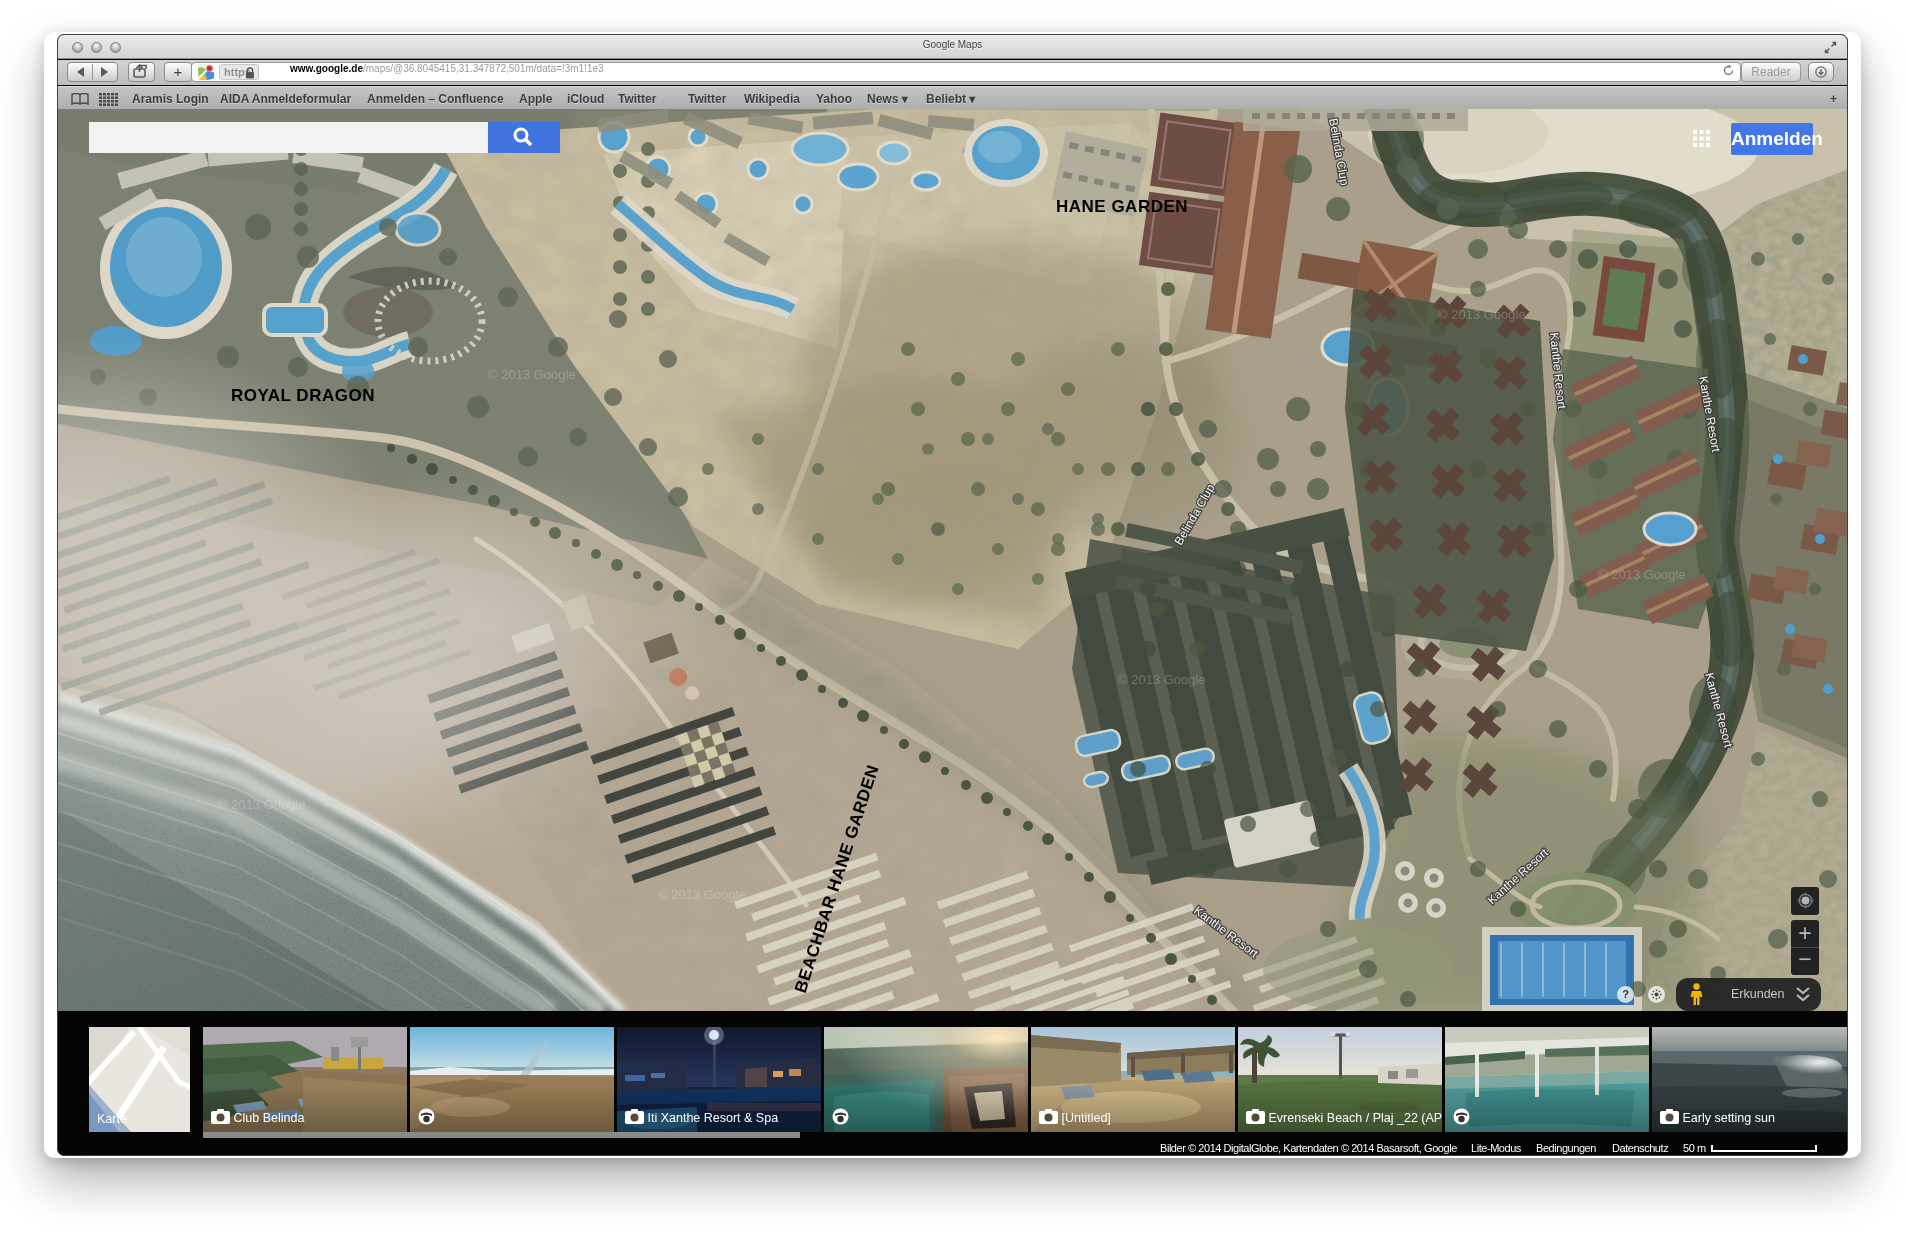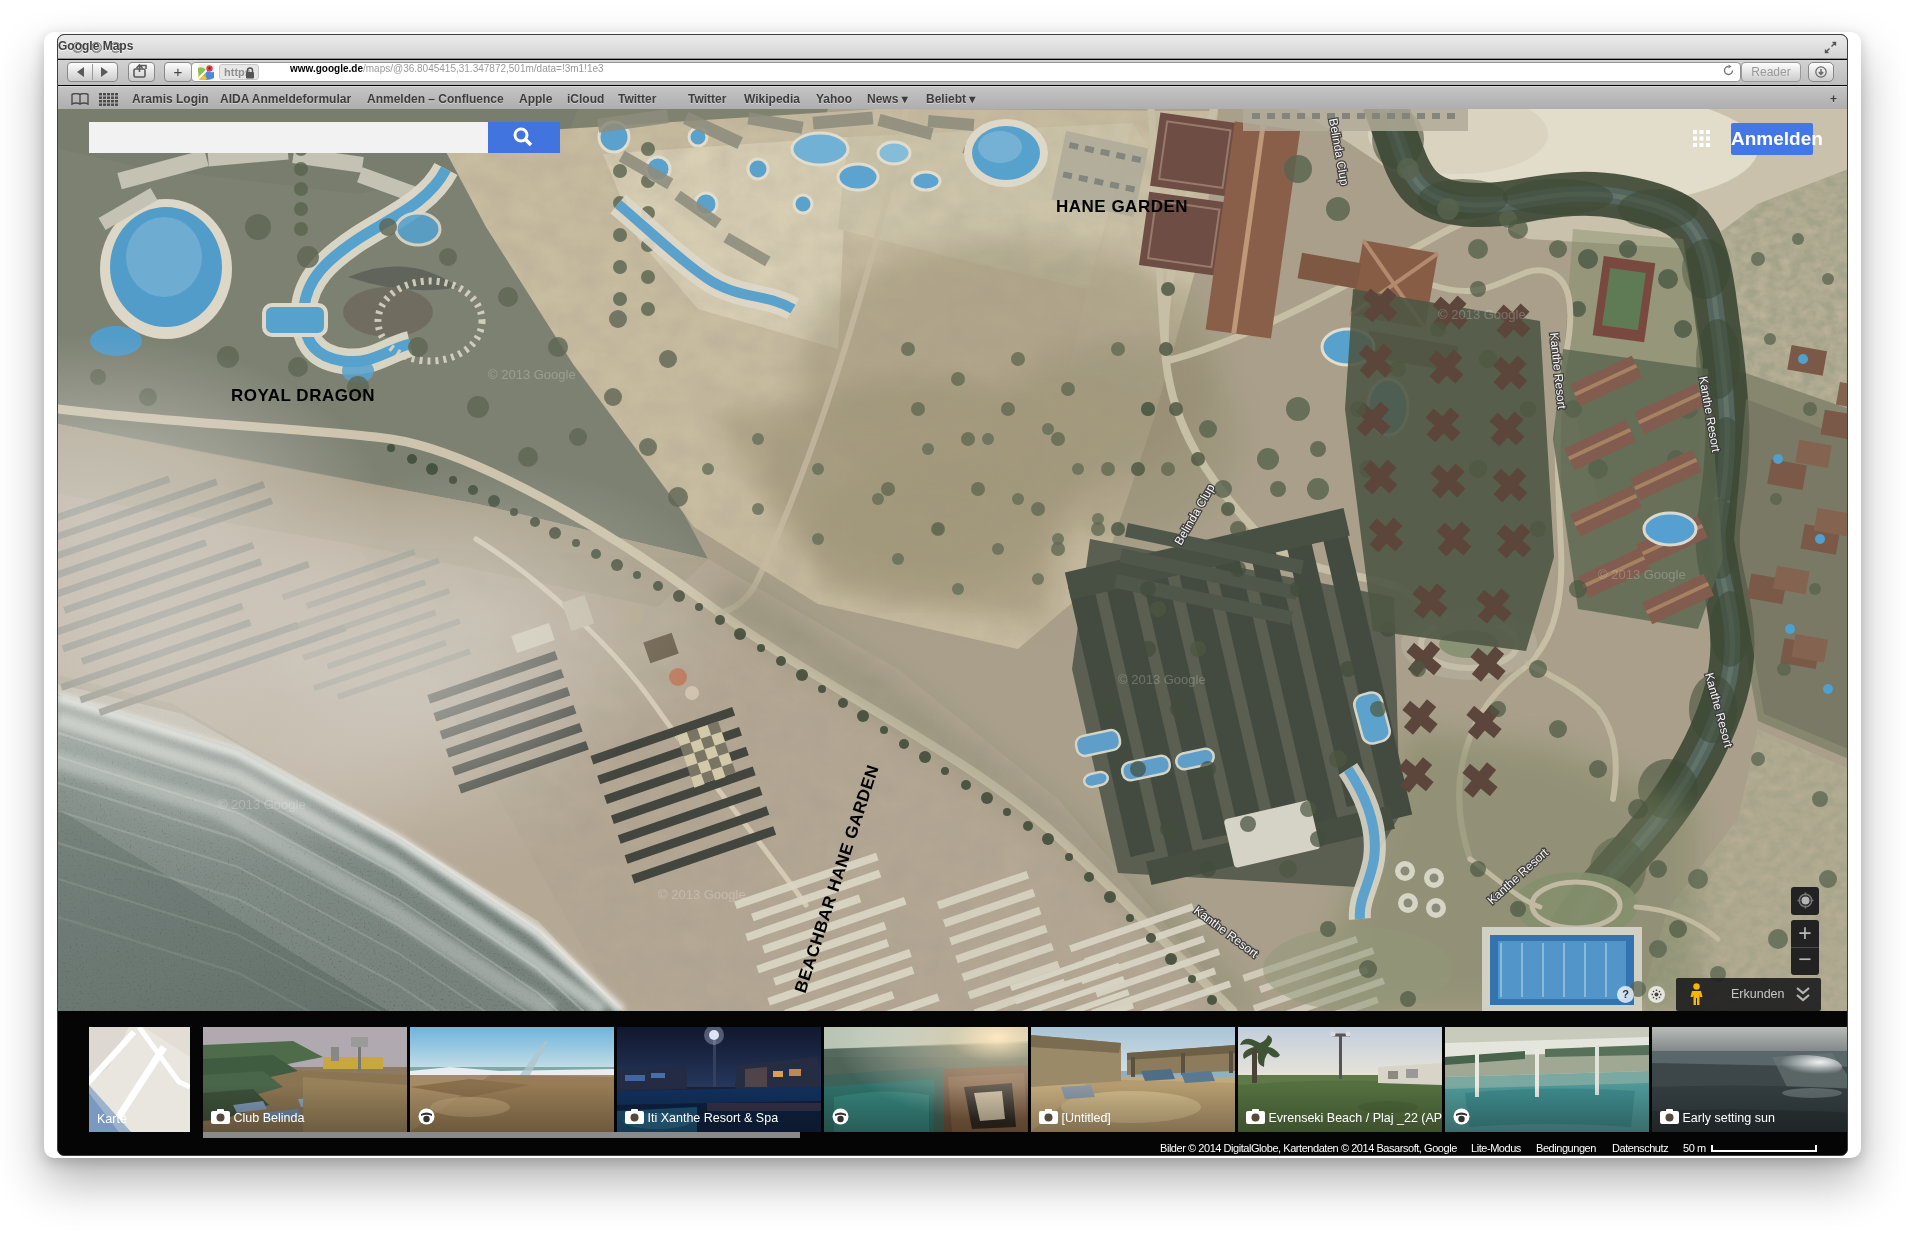--- a/index.html
+++ b/index.html
@@ -1,37 +1,37 @@
 <!DOCTYPE html>
 <html><head><meta charset="utf-8"><style>
 *{margin:0;padding:0;box-sizing:border-box}
 html,body{width:1906px;height:1234px;overflow:hidden;background:#fff;font-family:"Liberation Sans",sans-serif}
 #shadow{position:absolute;left:44px;top:32px;width:1817px;height:1126px;border-radius:10px;box-shadow:0 24px 48px rgba(0,0,0,.30),0 4px 14px rgba(0,0,0,.18)}
 #win{position:absolute;left:57px;top:34px;width:1791px;height:1122px;border-radius:7px;overflow:hidden;border:1px solid #3f3f3f;background:#000}
 #titlebar{position:absolute;left:0;top:0;width:100%;height:24px;background:linear-gradient(#ebebeb,#d4d4d4);border-bottom:1px solid #8f8f8f}
 .dot{position:absolute;top:7px;width:11px;height:11px;border-radius:50%;background:radial-gradient(circle at 50% 30%,#fdfdfd,#b9b9b9 55%,#888 100%);border:1px solid #7d7d7d}
-#title{position:absolute;top:4px;left:0;width:100%;font-size:12px;color:#404040;font-weight:bold;text-shadow:0 1px 0 #f5f5f5}
+#title{position:absolute;top:4px;left:0;width:100%;text-align:center;font-size:10px;color:#404040;font-weight:normal;text-shadow:0 1px 0 #f5f5f5}
 #resz{position:absolute;right:10px;top:5px}
 #toolbar{position:absolute;left:0;top:25px;width:100%;height:25px;background:linear-gradient(#d2d2d2,#bdbdbd)}
 .tbtn{position:absolute;top:2px;height:20px;background:linear-gradient(#fdfdfd,#ccc);border:1px solid #888;border-radius:4px;color:#555;text-align:center}
 #urlbar{position:absolute;left:133px;top:2px;width:1550px;height:20px;background:#fff;border:1px solid #949494;border-radius:4px}
 #urltxt{position:absolute;left:232px;top:3px;font-size:10px;color:#000;white-space:nowrap}
 #urltxt span{color:#9a9a9a}
 #reader{position:absolute;right:46px;top:2px;width:60px;height:20px;background:linear-gradient(#fdfdfd,#ccc);border:1px solid #999;border-radius:4px;color:#9a9a9a;font-size:12px;text-align:center;line-height:18px}
 #dlbtn{position:absolute;right:13px;top:2px;width:26px;height:20px;background:linear-gradient(#fdfdfd,#ccc);border:1px solid #888;border-radius:5px;text-align:center}
 #bookmarks{position:absolute;left:0;top:51px;width:100%;height:25px;background:linear-gradient(#c4c4c4,#adadad);border-top:1px solid #d9d9d9;border-bottom:1px solid #888;font-size:12px;font-weight:bold;color:#3d3d3d}
 #bookmarks .bm{position:absolute;top:5px;white-space:nowrap;text-shadow:0 1px 0 rgba(255,255,255,.4)}
 #map{position:absolute;left:0;top:74px;width:1791px;height:902px;background:#b0a590;overflow:hidden}
 #searchbox{position:absolute;left:31px;top:13px;width:399px;height:31px;background:#f2f2f2}
 #searchbtn{position:absolute;left:430px;top:13px;width:72px;height:31px;background:#4274df}
 #anmelden{position:absolute;left:1673px;top:14px;width:82px;height:32px;background:#4377e8;border-radius:2px;color:#fff;font-weight:bold;font-size:19px;text-align:center;line-height:32px}
 .mlabel{position:absolute;font-weight:bold;color:#000;font-size:17px;white-space:nowrap;letter-spacing:.5px}
 #zoomstack{position:absolute;left:1733px;top:778px;width:28px}
 .zbtn{width:28px;background:#222;color:#aaa;text-align:center}
-#erkunden{position:absolute;left:1618px;top:869px;width:145px;height:33px;background:rgba(32,32,32,.92);color:#c8c8c8;font-size:12.5px;border-radius:2px}
+#erkunden{position:absolute;left:1618px;top:869px;width:145px;height:33px;background:rgba(32,32,32,.92);color:#c8c8c8;font-size:12.5px;border-radius:12px}
 .mapcircle{position:absolute;width:17px;height:17px;border-radius:50%;background:rgba(255,255,255,.75);color:#333;font-size:11px;font-weight:bold;text-align:center;line-height:17px}
 #strip{position:absolute;left:0;top:976px;width:1791px;height:146px;background:#050505}
 .thumb{position:absolute;top:16px;width:204px;height:105px;overflow:hidden}
 .tcap{position:absolute;left:8px;bottom:7px;color:#fff;font-size:12.5px;white-space:nowrap;z-index:3}
 .thumb .sh{position:absolute;left:0;top:0;width:100%;height:100%;background:linear-gradient(rgba(0,0,0,0) 55%,rgba(10,8,5,.30));z-index:2}
 #scrollbar{position:absolute;left:145px;top:121px;width:597px;height:6px;background:#8a8a8a}
 #attrib{position:absolute;top:131px;left:0;width:100%;height:16px;color:#fff;font-size:11px;letter-spacing:-0.45px}
 #attrib span{position:absolute;white-space:nowrap}
 #scalebar{position:absolute;left:1653px;top:134px;width:106px;height:7px;border-left:2px solid #fff;border-right:2px solid #fff;border-bottom:2px solid #fff}
 </style></head>

